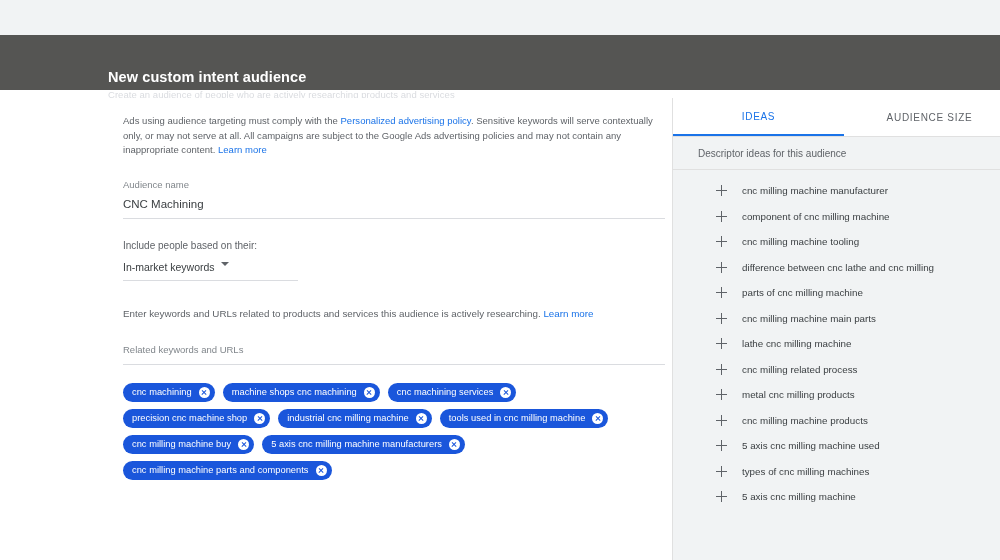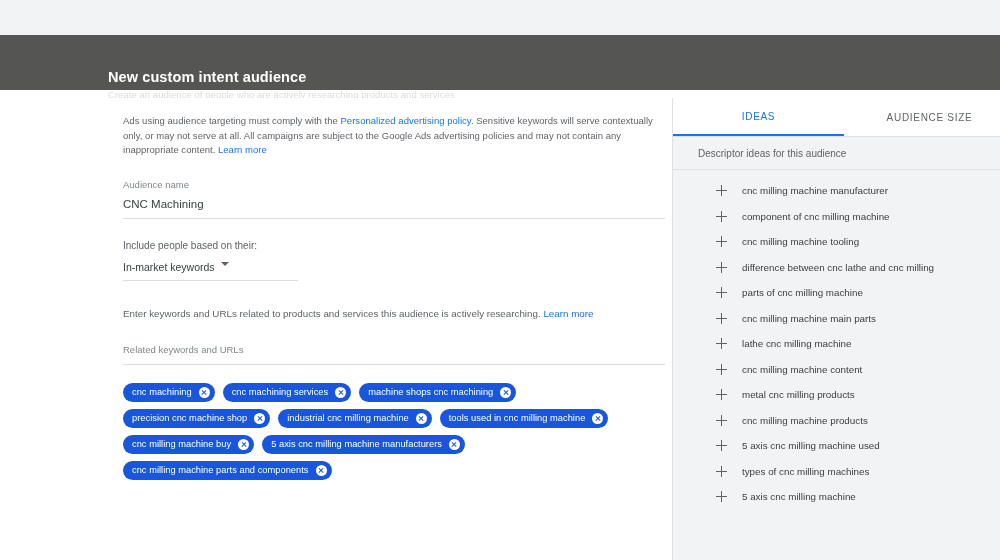--- a/index.html
+++ b/index.html
@@ -310,25 +310,25 @@
 
         <div class="kw-section">
           <div class="kw-label">Related keywords and URLs</div>
           <div class="kw-underline"></div>
           <div class="chips" id="chips">
               <div class="chip">
                 <span class="chip-text">cnc machining</span>
                 <span class="chip-x"></span>
               </div>
               <div class="chip">
+                <span class="chip-text">machine shops cnc machining</span>
+                <span class="chip-x"></span>
+              </div>
+              <div class="chip">
                 <span class="chip-text">cnc machining services</span>
-                <span class="chip-x"></span>
-              </div>
-              <div class="chip">
-                <span class="chip-text">machine shops cnc machining</span>
                 <span class="chip-x"></span>
               </div>
               <div class="chip">
                 <span class="chip-text">precision cnc machine shop</span>
                 <span class="chip-x"></span>
               </div>
               <div class="chip">
                 <span class="chip-text">industrial cnc milling machine</span>
                 <span class="chip-x"></span>
               </div>
@@ -384,21 +384,21 @@
           <div class="idea-row">
             <span class="plus-icon"></span>
             <span class="idea-text">cnc milling machine main parts</span>
           </div>
           <div class="idea-row">
             <span class="plus-icon"></span>
             <span class="idea-text">lathe cnc milling machine</span>
           </div>
           <div class="idea-row">
             <span class="plus-icon"></span>
-            <span class="idea-text">cnc milling machine content</span>
+            <span class="idea-text">cnc milling related process</span>
           </div>
           <div class="idea-row">
             <span class="plus-icon"></span>
             <span class="idea-text">metal cnc milling products</span>
           </div>
           <div class="idea-row">
             <span class="plus-icon"></span>
             <span class="idea-text">cnc milling machine products</span>
           </div>
           <div class="idea-row">

